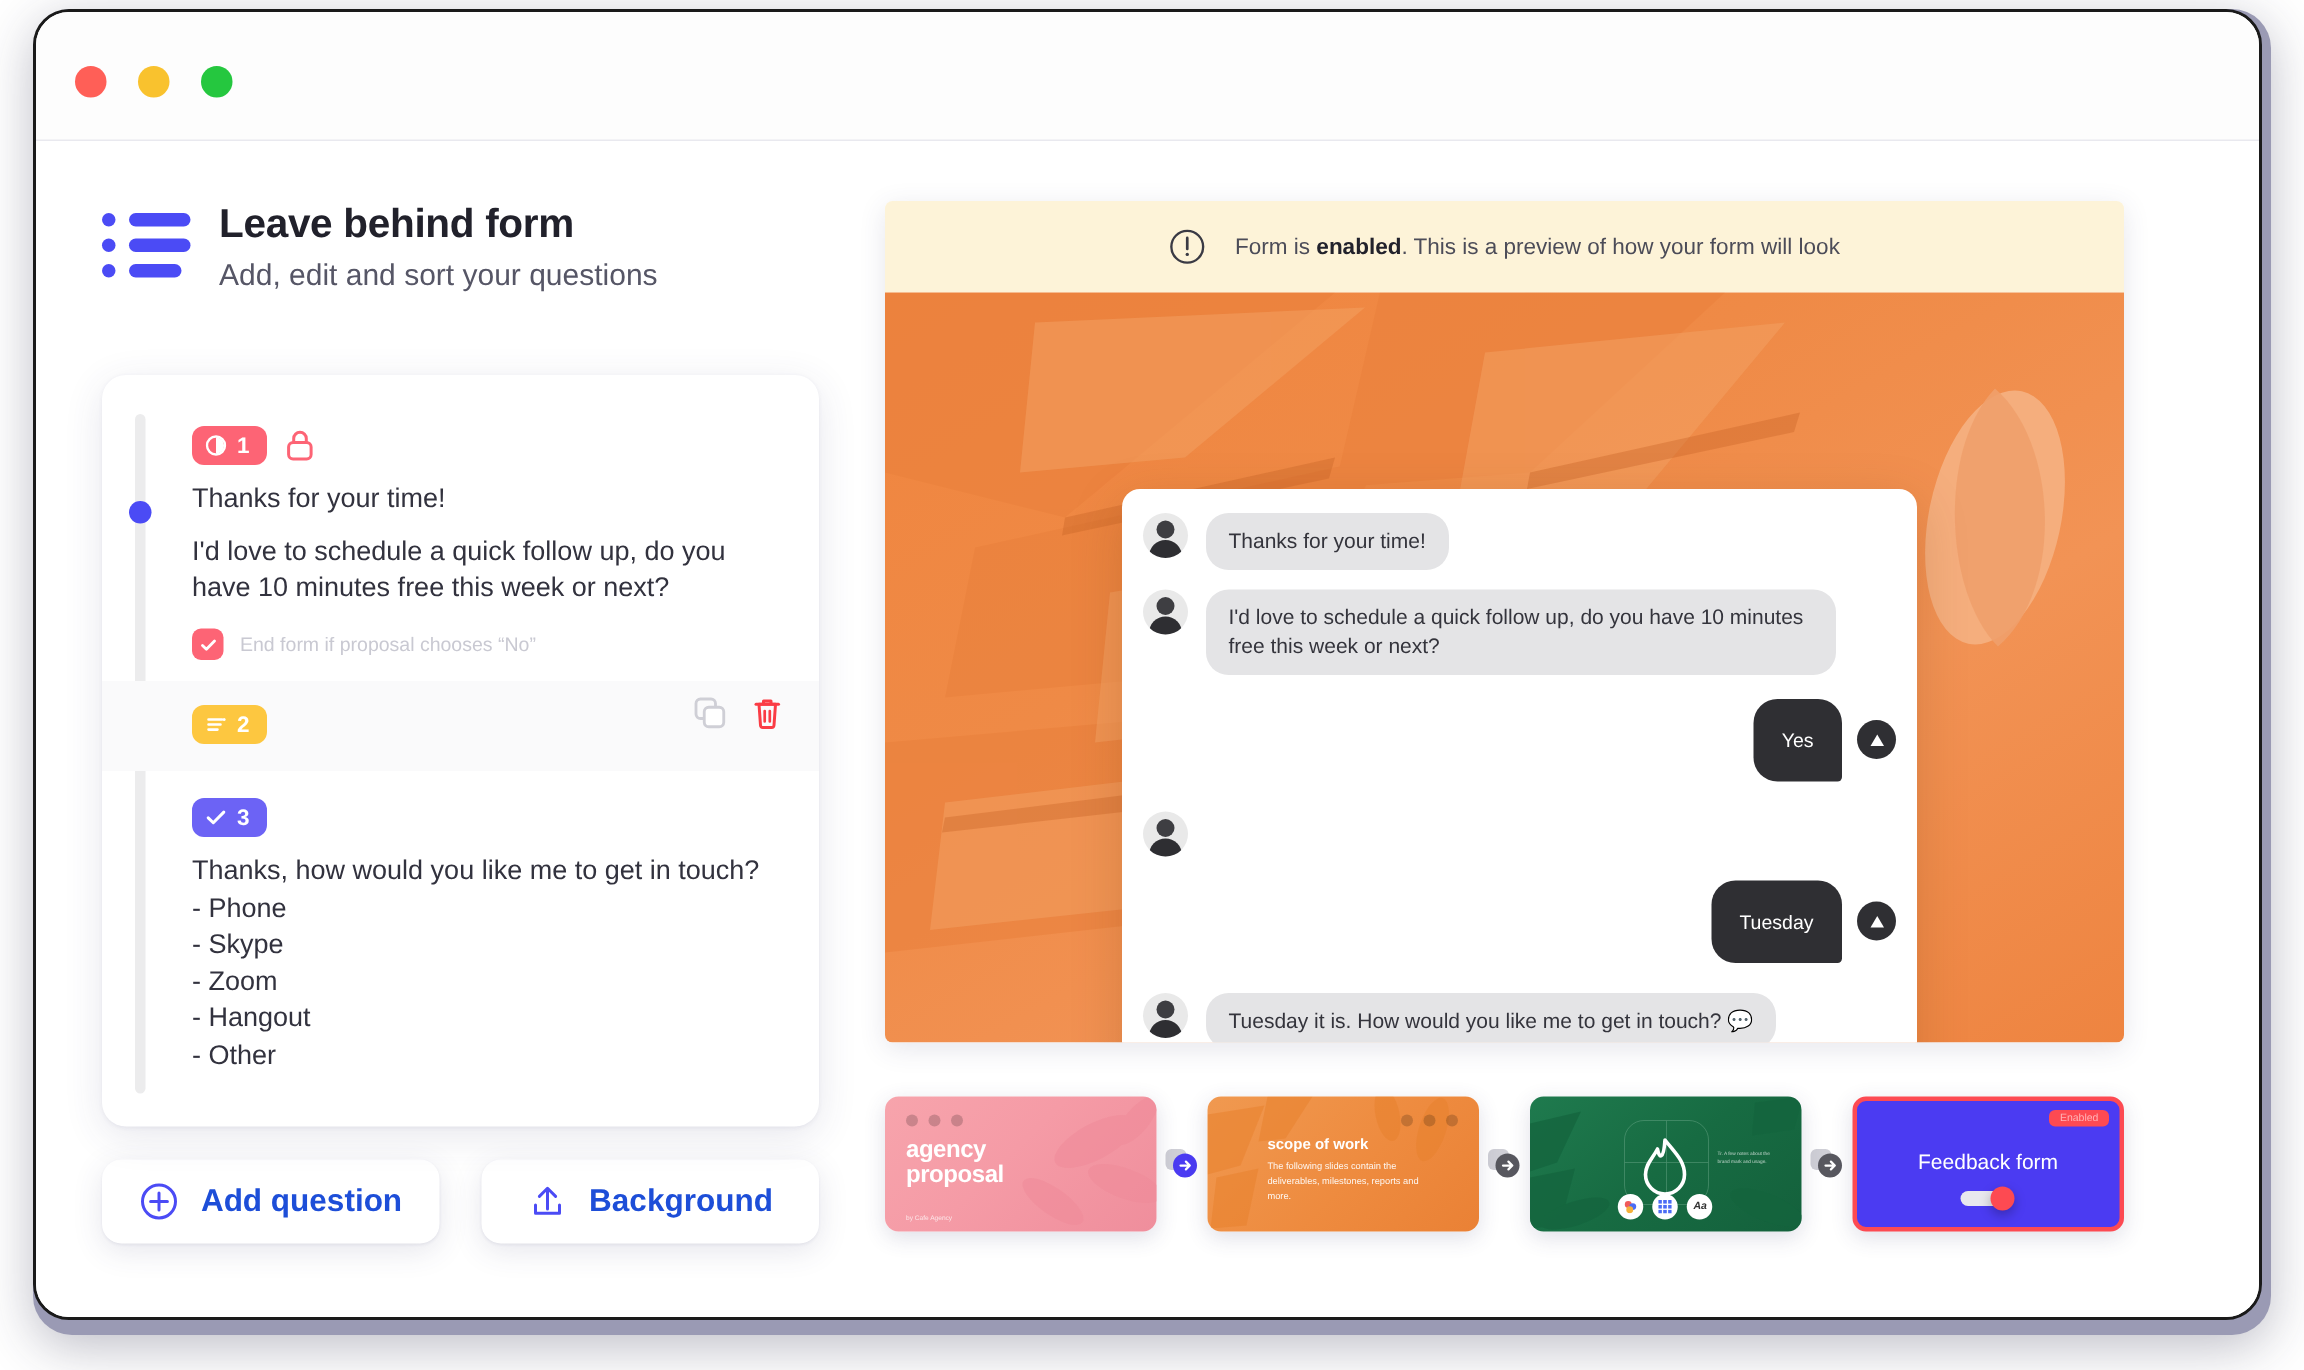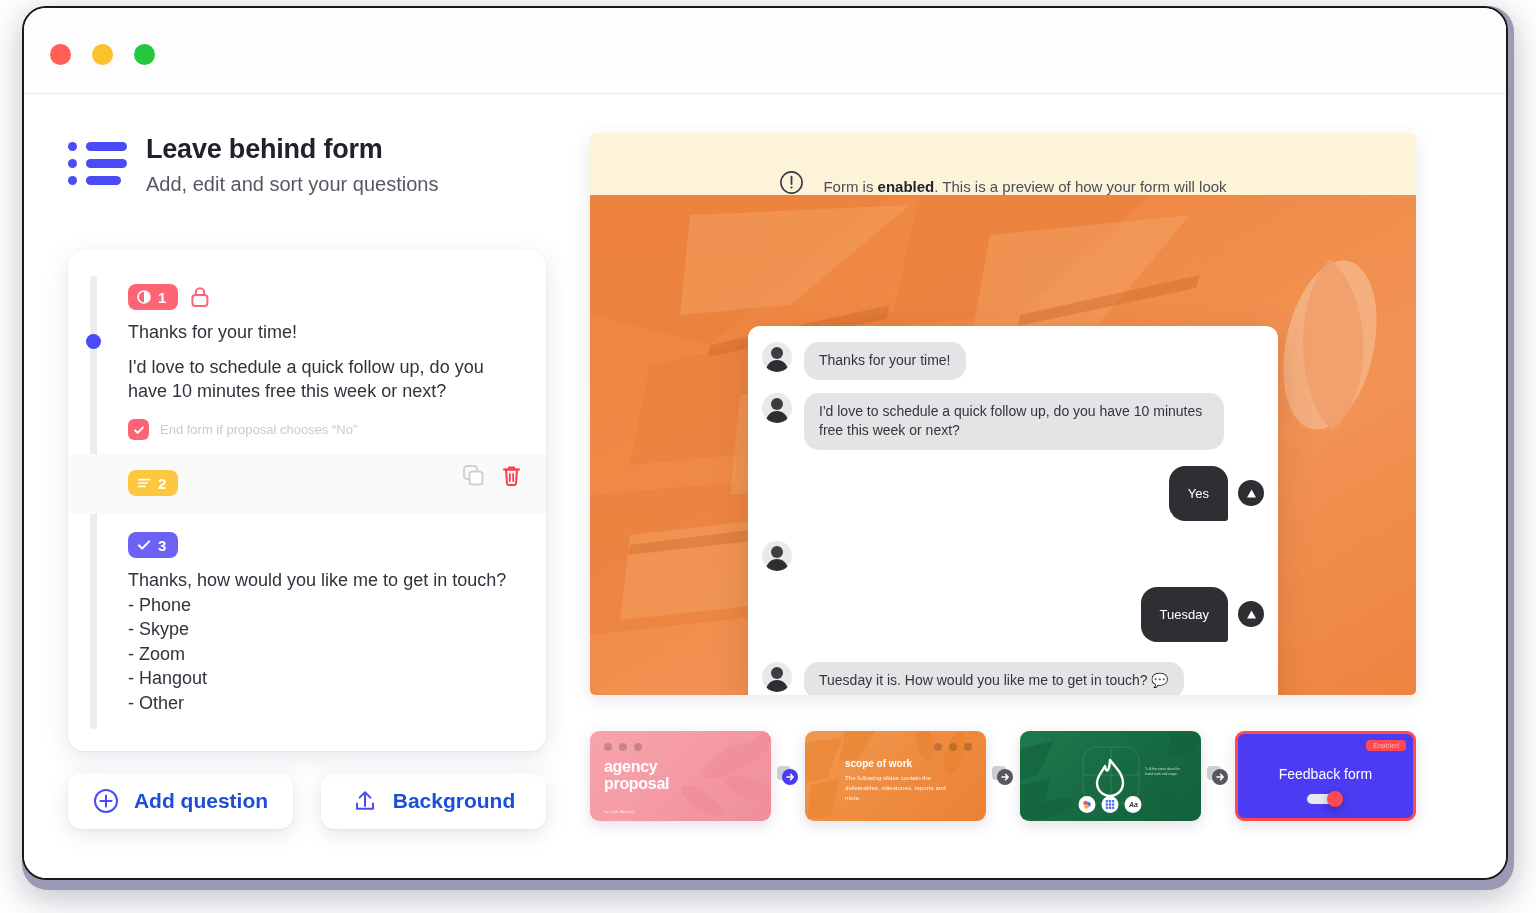--- a/index.html
+++ b/index.html
@@ -117,21 +117,21 @@
   
   #right { position:absolute; left:566px; top:40px; width:826px; }
 
   #preview {
     width:826px; height:561px; border-radius:5px; overflow:hidden;
     position:relative;
     box-shadow: 0 4px 18px rgba(60,60,110,.13);
   }
   #banner {
     height:61px; background:#fdf3d8;
-    display:flex; align-items:flex-end; justify-content:center; gap:19px;
+    display:flex; align-items:center; justify-content:center; gap:19px;
     font-size:15px; color:#4c4c58;
   }
   #banner b { color:#22222c; }
   .excl { width:25px; height:25px; }
 
   #bgart { position:absolute; left:0; top:61px; right:0; bottom:0; overflow:hidden;
            background: linear-gradient(150deg,#f0853f 0%,#ef8a46 35%,#f29355 65%,#ee8440 100%); }
 
   #chat {
     position:absolute; left:158px; top:192px; width:530px;

